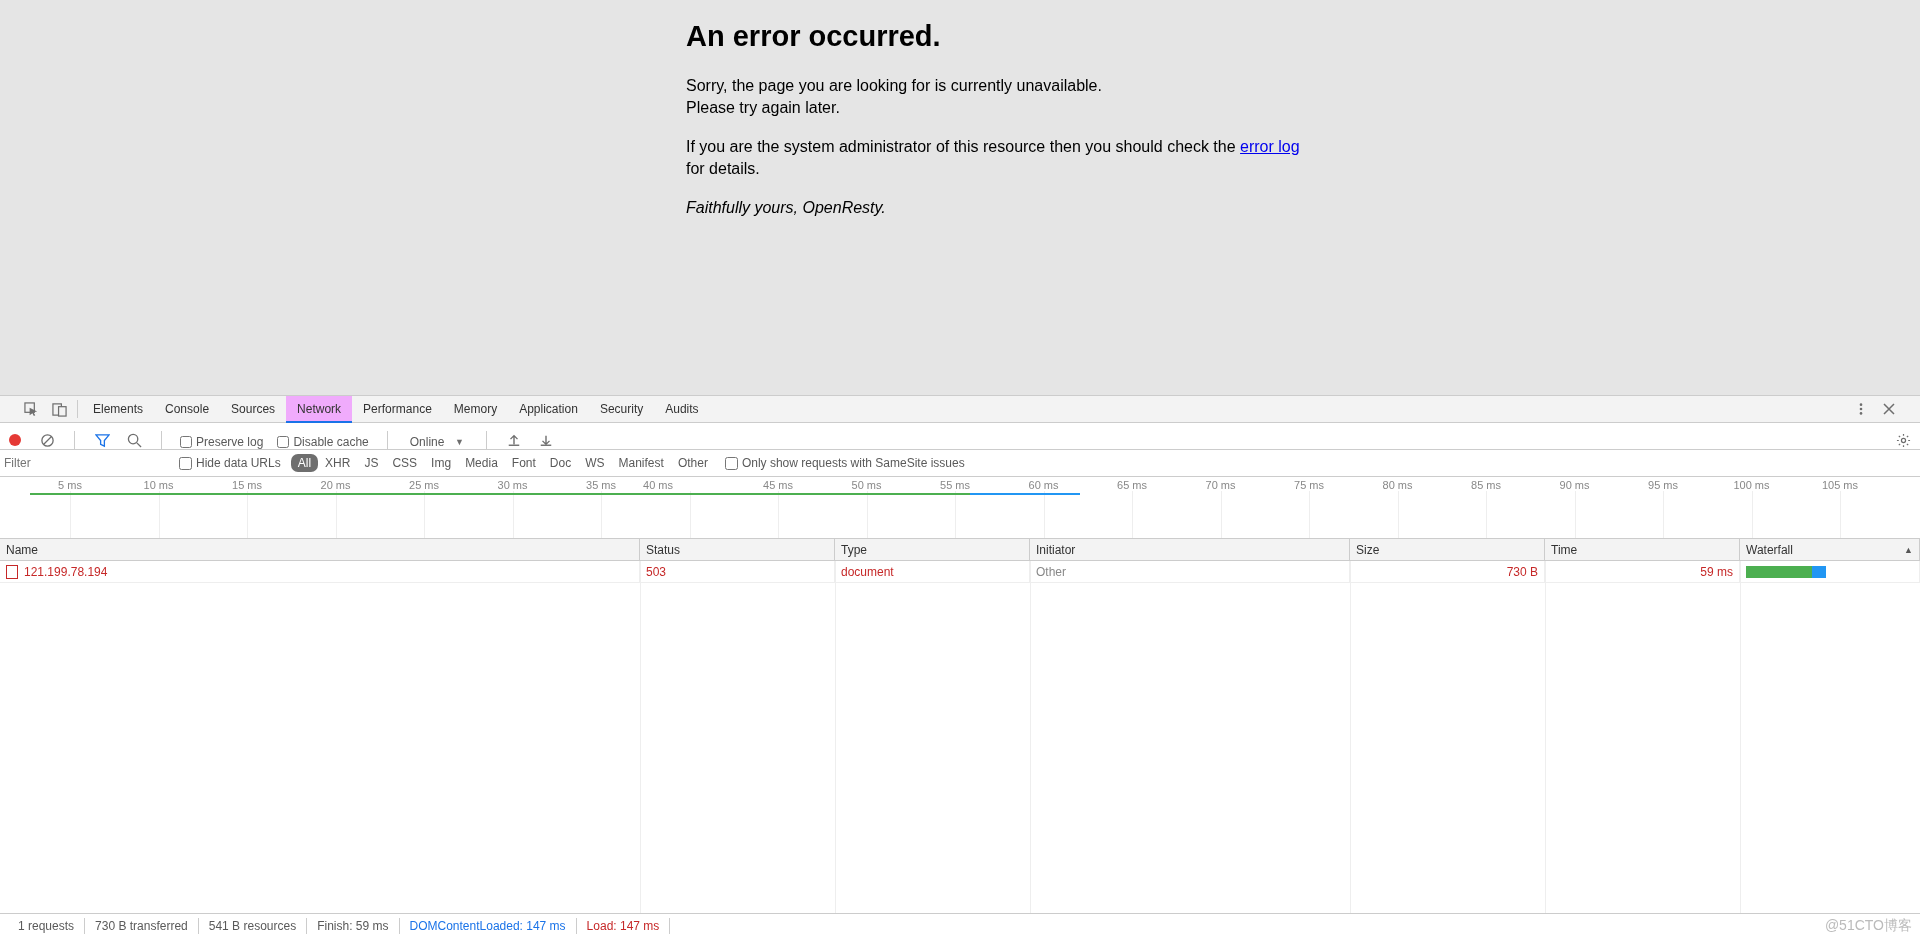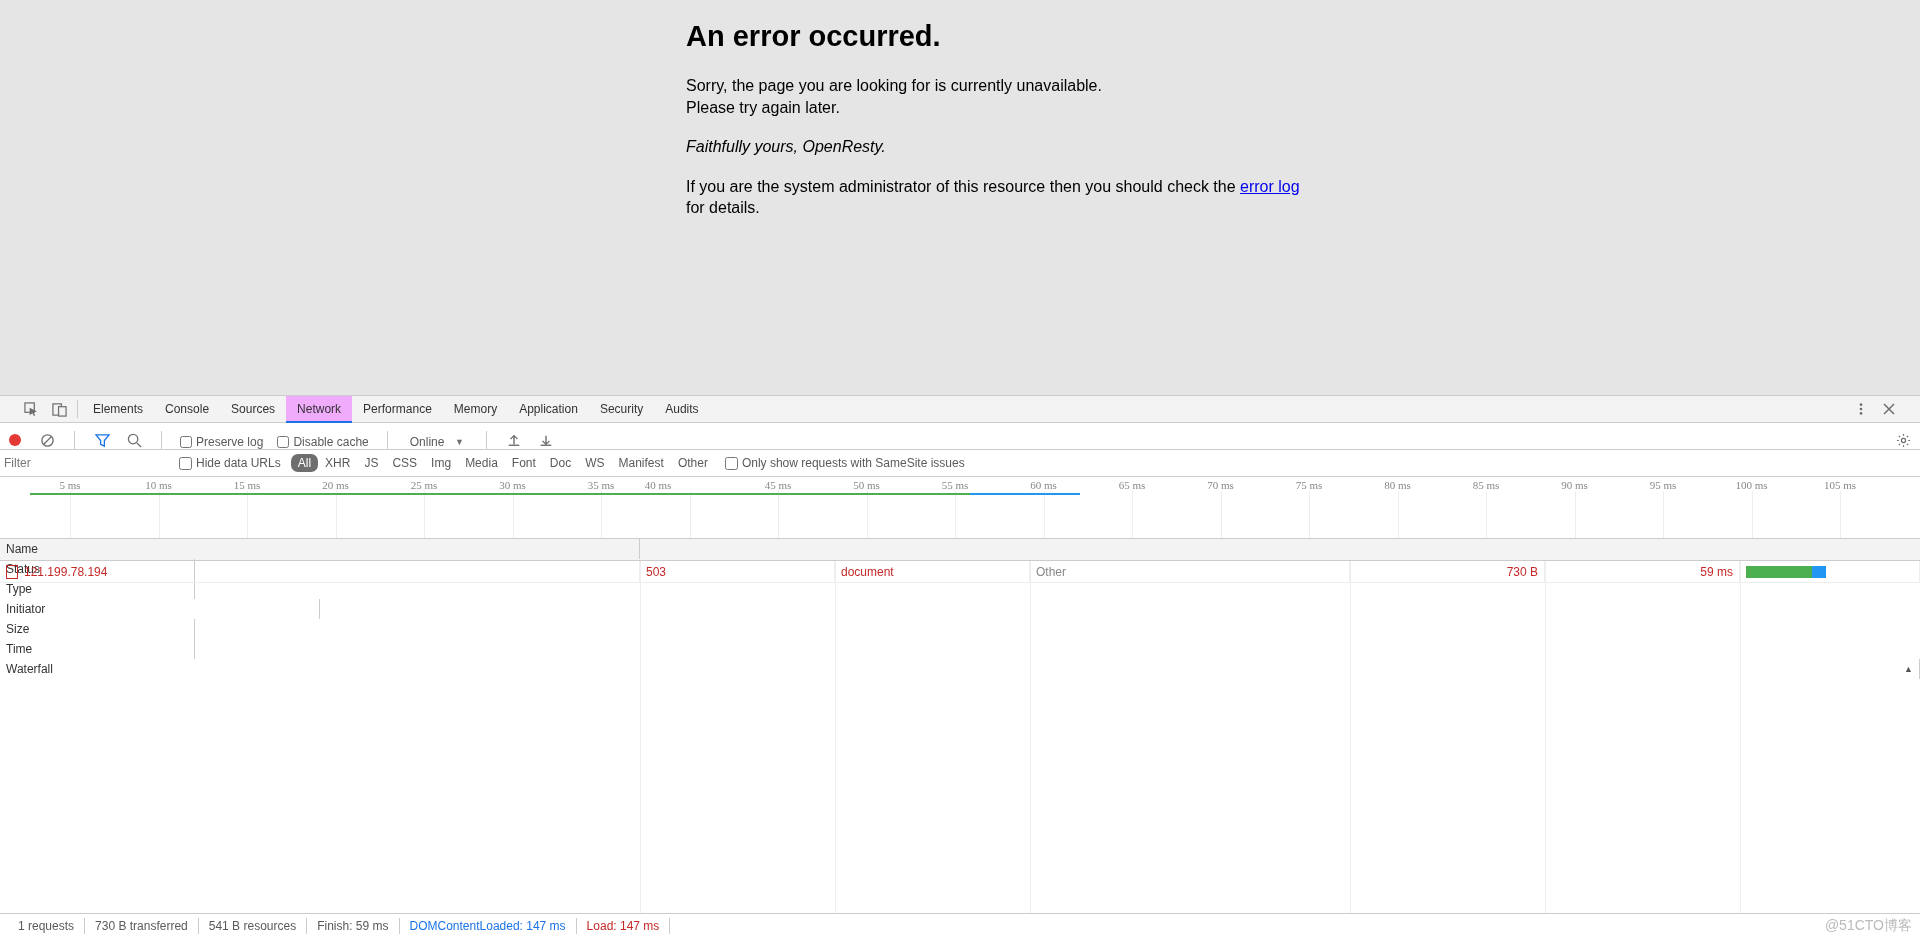--- a/index.html
+++ b/index.html
@@ -40,30 +40,30 @@
 .toolbar2 { display: flex; align-items: center; height: 27px; border-bottom: 1px solid #ccc; padding: 0 4px; gap: 10px; }
 .toolbar2 .filter-input { width: 165px; height: 20px; border: none; border-bottom: 0; font-size: 12px; color: #999; background: transparent; outline: none; }
 .toolbar2 label { display: flex; align-items: center; gap: 4px; color: #5a5a5a; cursor: pointer; }
 .toolbar2 .chips { display: flex; align-items: center; gap: 0; }
 .toolbar2 .chip { padding: 2px 7px; color: #5a5a5a; cursor: pointer; }
 .toolbar2 .chip.active { background: #6e6e6e; color: #fff; border-radius: 7px; }
 
 
 .timeline { height: 62px; border-bottom: 1px solid #ccc; position: relative; overflow: hidden; }
 .ruler { position: absolute; top: 0; left: 0; right: 0; height: 16px; }
-.ruler .tick { position: absolute; top: 2px; font-size: 11px; color: #888; transform: translateX(-50%); font-family: Liberation Serif, serif; }
+.ruler .tick { position: absolute; top: 2px; font-size: 11px; color: #888; transform: translateX(-50%); }
 .ruler .tline { position: absolute; top: 14px; width: 1px; height: 48px; background: #eee; }
 .tl-lane { position: absolute; top: 16px; left: 0; right: 0; height: 2px; }
 .tl-seg { position: absolute; height: 2px; top: 0; }
 .tl-seg.green { background: #4caf50; }
 .tl-seg.blue { background: #2196f3; }
 .tl-lane2 { position: absolute; top: 40px; left: 0; right: 0; height: 22px; }
 
 
-.nethead { display: flex; height: 22px; border-bottom: 1px solid #ccc; background: #f3f3f3; font-size: 12px; color: #333; flex-direction: column; }
+.nethead { display: flex; height: 22px; border-bottom: 1px solid #ccc; background: #f3f3f3; font-size: 12px; color: #333; }
 .nethead .col { border-right: 1px solid #ccc; padding: 3px 6px; display: flex; align-items: center; }
 .nethead .col.sortable::after { content: "▲"; font-size: 9px; color: #555; margin-left: auto; }
 
 
 .netbody { height: 448px; position: relative; }
 .netrow { display: flex; height: 22px; border-bottom: 1px solid #eee; font-size: 12px; }
 .netrow .cell { border-right: 1px solid #eee; padding: 3px 6px; display: flex; align-items: center; overflow: hidden; }
 .netrow.err .cell { color: #c62828; }
 .netrow .cell.right { justify-content: flex-end; }
 .doc-icon { width: 12px; height: 14px; border: 1px solid #c62828; margin-right: 6px; flex-shrink: 0; }
@@ -99,24 +99,24 @@
 </head>
 <body>
 
 <div class="page-area">
   <div class="page-content">
     <h1>An error occurred.</h1>
     <p>
       <span>Sorry, the page you are looking for is currently unavailable.</span><br>
       <span>Please try again later.</span>
     </p>
-    <p><em>Faithfully yours, OpenResty.</em></p>
     <p>
       <span>If you are the system administrator of this resource then you should check the </span><a href="#">error log</a><span> for details.</span>
     </p>
+    <p><em>Faithfully yours, OpenResty.</em></p>
   </div>
 </div>
 
 <div class="devtools" style="height:542px;">
 
   <div class="tabstrip">
     <span class="icon">
       <svg width="15" height="15" viewBox="0 0 16 16">
           <rect x="1" y="1" width="10" height="10" fill="none" stroke="#6e6e6e" stroke-width="1.3"></rect>
           <path d="M6 6 L14 10 L10 11 L12 14 L10.5 15 L9 12 L6 14 Z" fill="#6e6e6e"></path>

